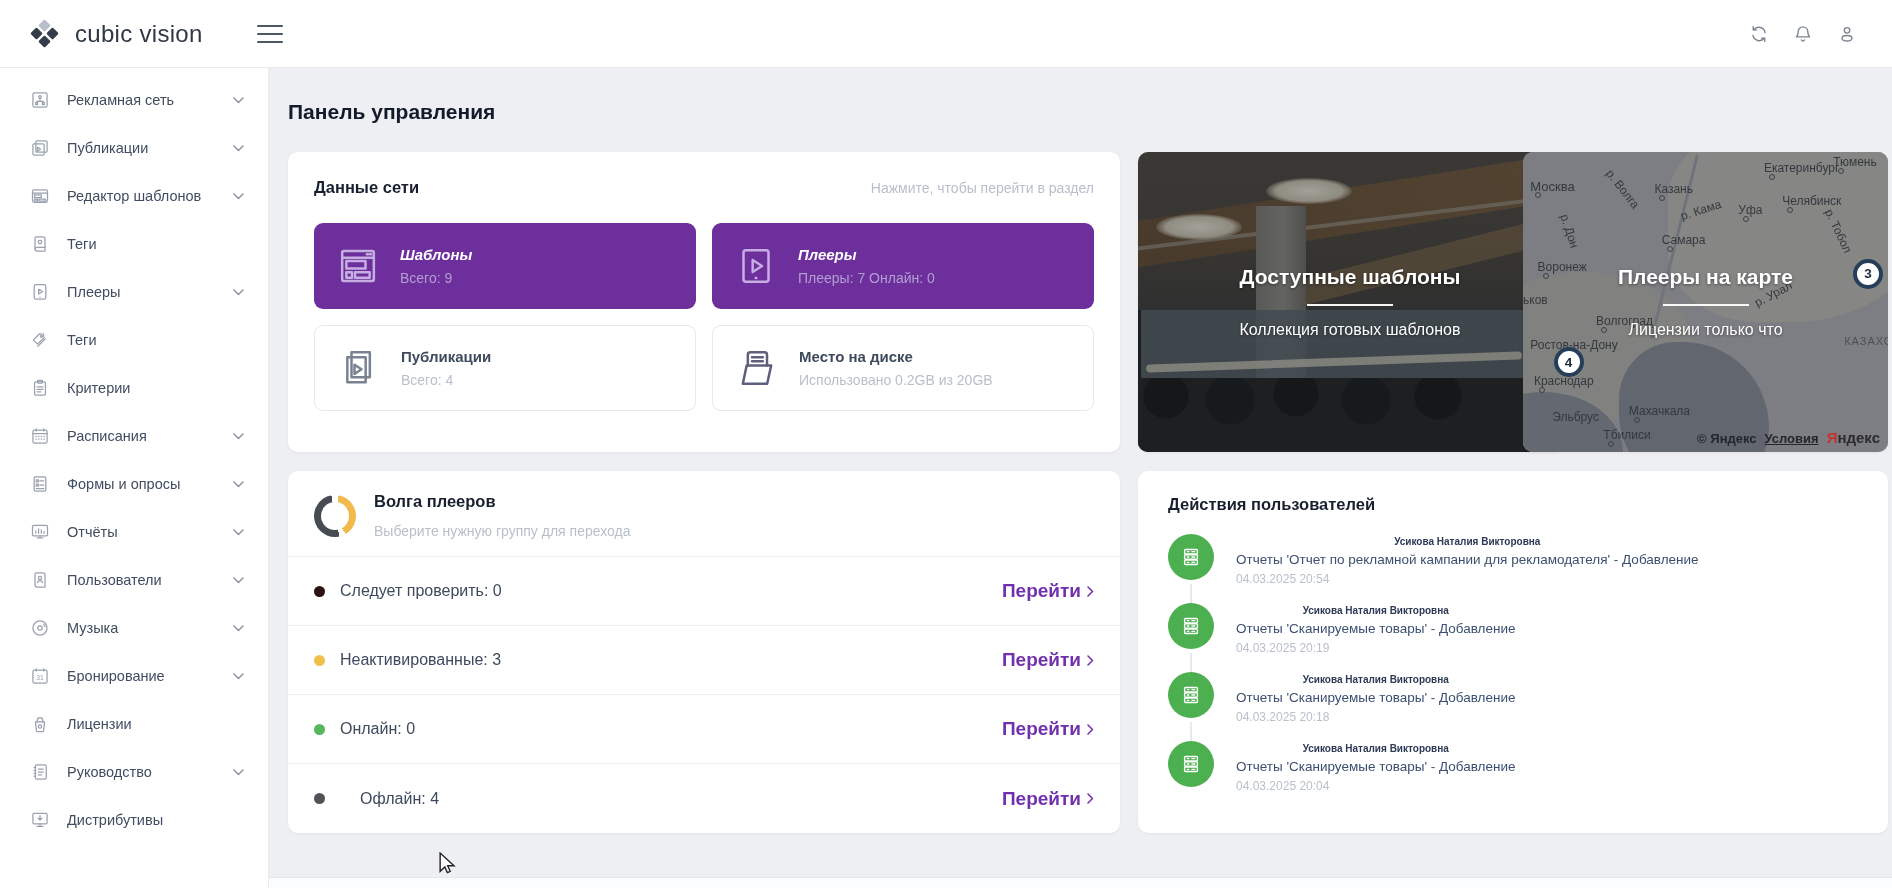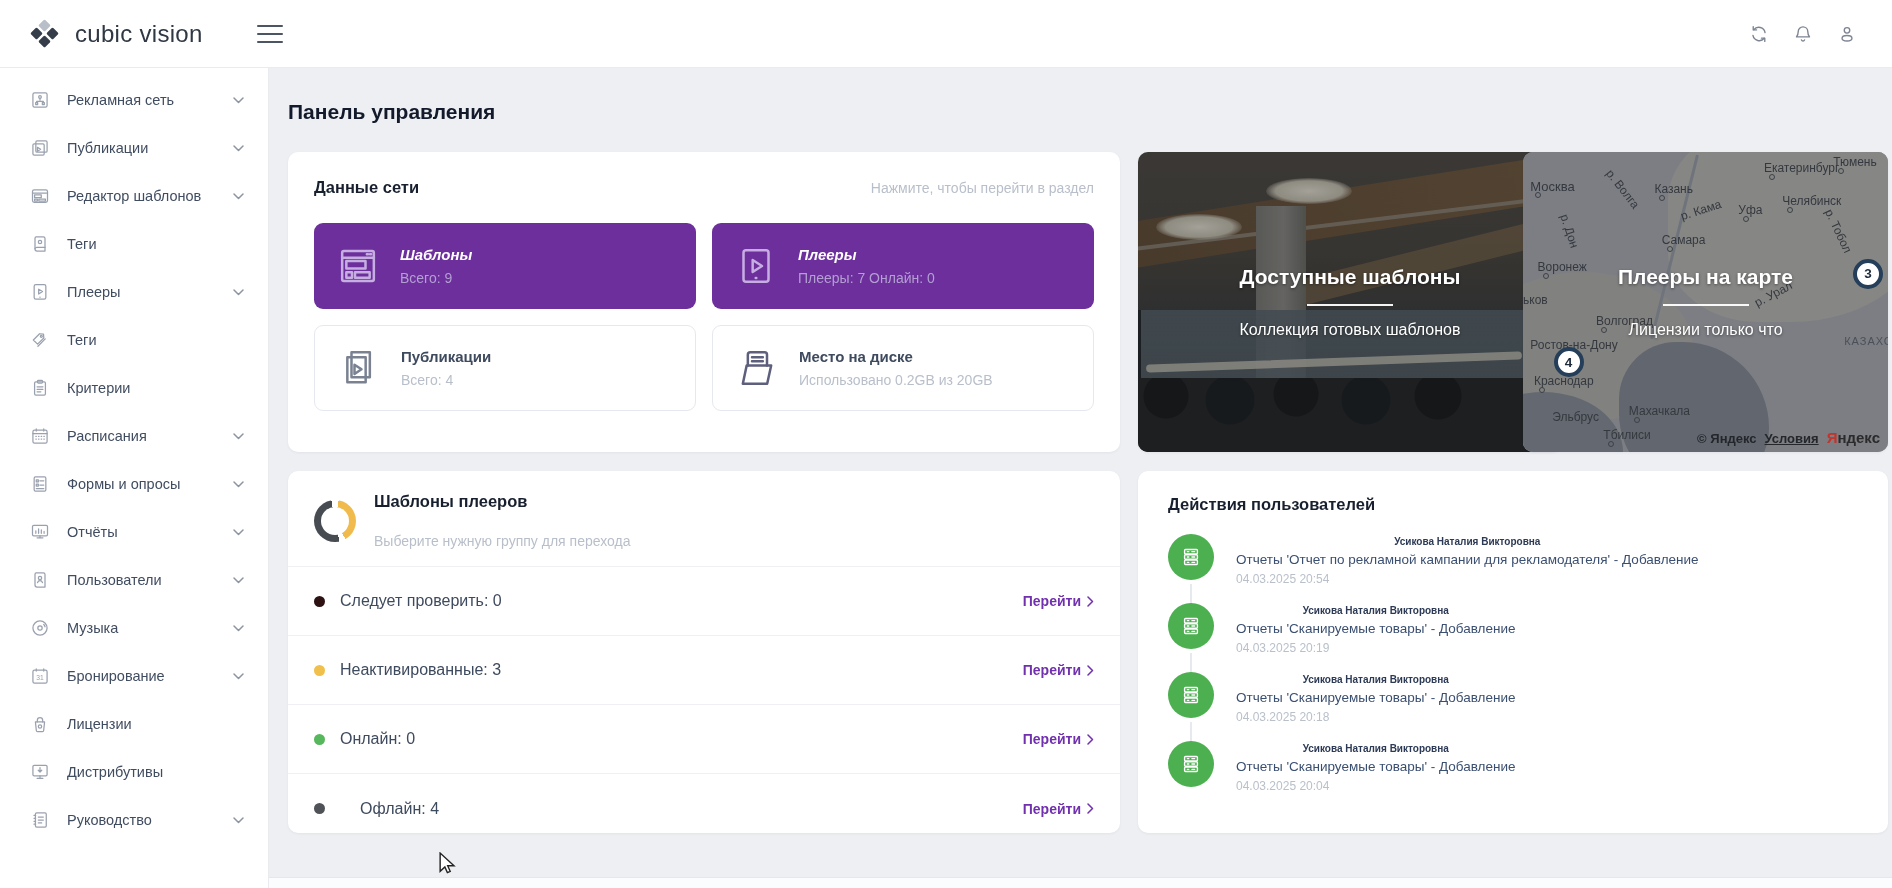--- a/index.html
+++ b/index.html
@@ -56,26 +56,26 @@
   .tile-sub { font-size:14px; margin-top:7px; }
   .tile.purple .tile-sub { color:#b49fd3; }
   .tile.light  .tile-sub { color:#b8bfca; }
 
   
   .card-status { left:288px; top:471px; width:832px; height:362px; }
   .st-head { display:flex; align-items:center; gap:18px; padding:21px 26px 17px; border-bottom:1px solid #eef0f3; }
   .donut { width:42px; height:42px; border-radius:50%; position:relative; flex:0 0 auto;
            background:conic-gradient(#fff 0 10deg,#f1ba4d 10deg 150deg,#fff 150deg 168deg,#474c52 168deg 350deg,#fff 350deg 360deg); }
   .donut::after { content:""; position:absolute; inset:7px; background:#fff; border-radius:50%; }
-  .st-sub { font-size:14px; color:#b8bfca; margin-top:22px; }
+  .st-sub { font-size:14px; color:#b8bfca; margin-top:12px; }
   .st-row { height:69px; display:flex; align-items:center; padding:0 26px; border-bottom:1px solid #eef0f3; }
   .st-row:last-child { border-bottom:none;gap:20px; }
   .dot { width:11px; height:11px; border-radius:50%; margin-right:15px; flex:0 0 auto; }
   .st-label { font-size:16px; color:#3e4a5e; }
-  .st-link { margin-left:auto; font-size:14px; font-weight:700; color:#7130ad; cursor:pointer; display:flex; align-items:center; gap:6px; }
+  .st-link { margin-left:auto; font-size:19px; font-weight:700; color:#7130ad; cursor:pointer; display:flex; align-items:center; gap:6px; }
   .st-link .gchev { display:flex; color:#7130ad; }
 
   
   .card-photo { left:1138px; top:152px; width:424px; height:300px; overflow:hidden; cursor:pointer; }
   .photo-bg { position:absolute; inset:0; background:linear-gradient(180deg,#504b44 0%,#4a463f 34%,#3a3b3c 60%,#26282a 100%); }
   .photo-bg .beam  { position:absolute; left:-30px; top:36px; width:480px; height:46px; background:linear-gradient(90deg,#6a5036,#7d5f3f); transform:rotate(-9deg); opacity:.85; }
   .photo-bg .beam2 { position:absolute; left:120px; top:96px; width:340px; height:26px; background:#8a6f4e; transform:rotate(-14deg); opacity:.6; }
   .photo-bg .pipe  { position:absolute; left:-10px; top:70px; width:420px; height:4px; background:#9b958c; transform:rotate(-7deg); opacity:.7; }
   .photo-bg .light1,.photo-bg .light2 { position:absolute; width:86px; height:26px; border-radius:50%;
       background:radial-gradient(ellipse at center,#efeadb 0%,#cfc9b8 55%,rgba(90,88,80,0) 75%); }
@@ -374,41 +374,41 @@
           <path d="M6.5 9.5h11l-1.1 10.3a1.5 1.5 0 0 1-1.5 1.4H9.1a1.5 1.5 0 0 1-1.5-1.4z"></path>
           <path d="M8.8 9.5V7.6a3.2 3.2 0 0 1 6.4 0v1.9"></path>
           <circle cx="12" cy="15" r="2"></circle>
         </svg>
       </span>
     <span class="lbl">Лицензии</span>
   </div>
   <div class="side-item">
     <span class="si">
         <svg class="icn" width="20" height="20" viewBox="0 0 24 24">
+          <rect x="6.5" y="3.5" width="13" height="17" rx="1.5"></rect>
+          <path d="M4.8 6.5h1.9M4.8 10h1.9M4.8 13.5h1.9M4.8 17h1.9"></path>
+          <path d="M10 8.5h6M10 12h6M10 15.5h4"></path>
+        </svg>
+      </span>
+    <span class="lbl">Руководство</span>
+    <span class="chev">
+        <svg class="icn" width="11" height="7" viewBox="0 0 11 7">
+          <path d="M1 1l4.5 4.5L10 1"></path>
+        </svg>
+      </span>
+  </div>
+  <div class="side-item">
+    <span class="si">
+        <svg class="icn" width="20" height="20" viewBox="0 0 24 24">
           <rect x="3.5" y="4" width="17" height="12.5" rx="1.5"></rect>
           <path d="M12 6.8v5M9.9 9.9l2.1 2.1 2.1-2.1"></path>
           <path d="M12 16.5V19M8.5 19.5h7"></path>
         </svg>
       </span>
     <span class="lbl">Дистрибутивы</span>
-  </div>
-  <div class="side-item">
-    <span class="si">
-        <svg class="icn" width="20" height="20" viewBox="0 0 24 24">
-          <rect x="6.5" y="3.5" width="13" height="17" rx="1.5"></rect>
-          <path d="M4.8 6.5h1.9M4.8 10h1.9M4.8 13.5h1.9M4.8 17h1.9"></path>
-          <path d="M10 8.5h6M10 12h6M10 15.5h4"></path>
-        </svg>
-      </span>
-    <span class="lbl">Руководство</span>
-    <span class="chev">
-        <svg class="icn" width="11" height="7" viewBox="0 0 11 7">
-          <path d="M1 1l4.5 4.5L10 1"></path>
-        </svg>
-      </span>
   </div>
 </nav>
 
 <h1 class="page-title">Панель управления</h1>
 
 <section class="card card-network">
   <div class="cn-head">
     <span class="card-title">Данные сети</span>
     <span class="cn-hint">Нажмите, чтобы перейти в раздел</span>
   </div>
@@ -468,21 +468,21 @@
         <div class="tile-sub">Использовано 0.2GB из 20GB</div>
       </div>
     </div>
   </div>
 </section>
 
 <section class="card card-status">
   <div class="st-head">
     <span class="donut"></span>
     <div>
-      <div class="card-title">Шаблоны плееров</div>
+      <div class="card-title">Волга плееров</div>
       <div class="st-sub">Выберите нужную группу для перехода</div>
     </div>
   </div>
   <div class="st-row">
     <span class="dot" style="background: rgb(46, 18, 18);"></span>
     <span class="st-label">Следует проверить: 0</span>
     <span class="st-link">
         <span>Перейти</span>
         <span class="gchev">
           <svg class="icn" width="7" height="11" viewBox="0 0 7 11" stroke-width="1.8">

